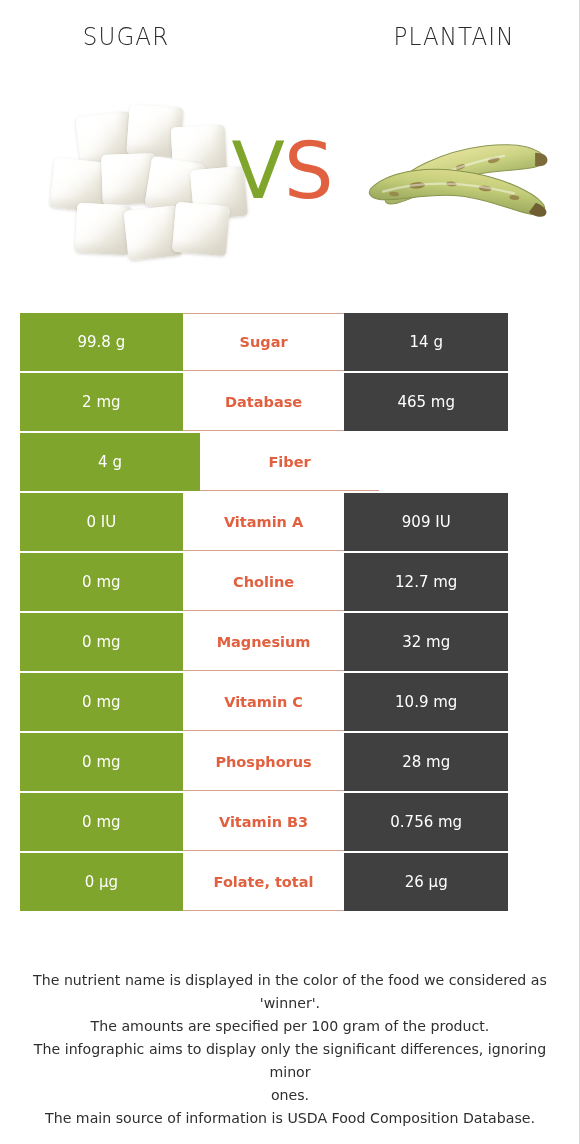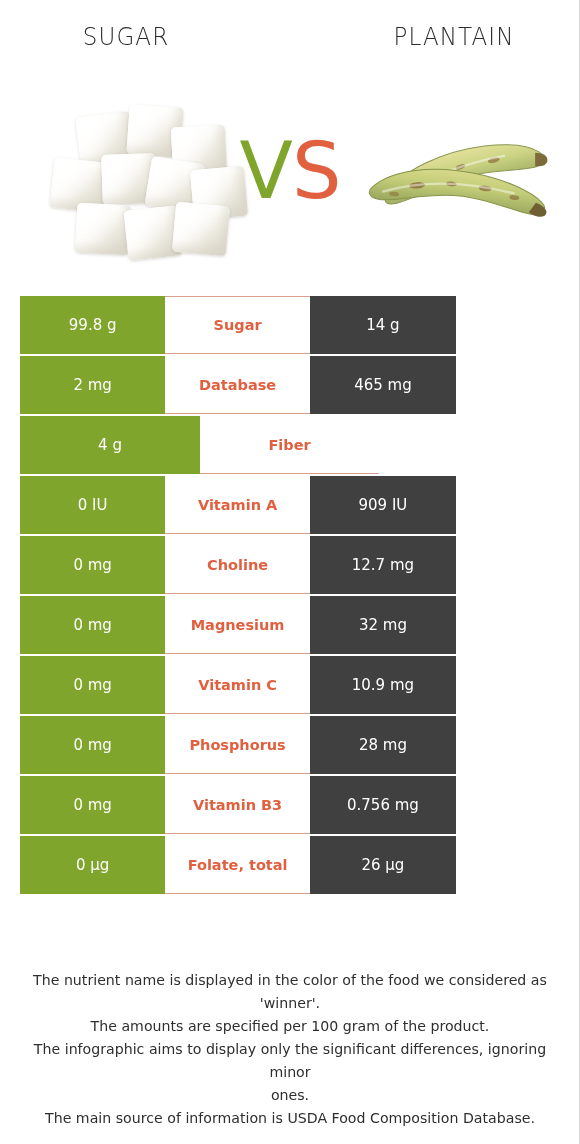--- a/index.html
+++ b/index.html
@@ -43,21 +43,21 @@
   .hero {
     position: absolute;
     top: 96px;
     left: 0;
     width: 580px;
     height: 180px;
   }
 
   .vs {
     position: absolute;
-    left: 232px;
+    left: 224px;
     top: 30px;
     width: 116px;
     height: 90px;
     font-size: 78px;
     line-height: 90px;
     font-weight: 400;
     text-align: center;
     font-family: "DejaVu Sans", sans-serif;
     letter-spacing: -1px;
   }
@@ -110,22 +110,22 @@
     top: 30px;
     width: 206px;
     height: 110px;
   }
   .plantain-svg { display: block; width: 206px; height: 110px; }
 
   
   .table {
     position: absolute;
     left: 20px;
-    top: 296px;
-    width: 436px;
+    top: 313px;
+    width: 488px;
   }
   .row {
     display: flex;
     height: 58px;
     margin-bottom: 2px;
   }
   .row:last-child { margin-bottom: 0; }
 
   .cell {
     display: flex;

